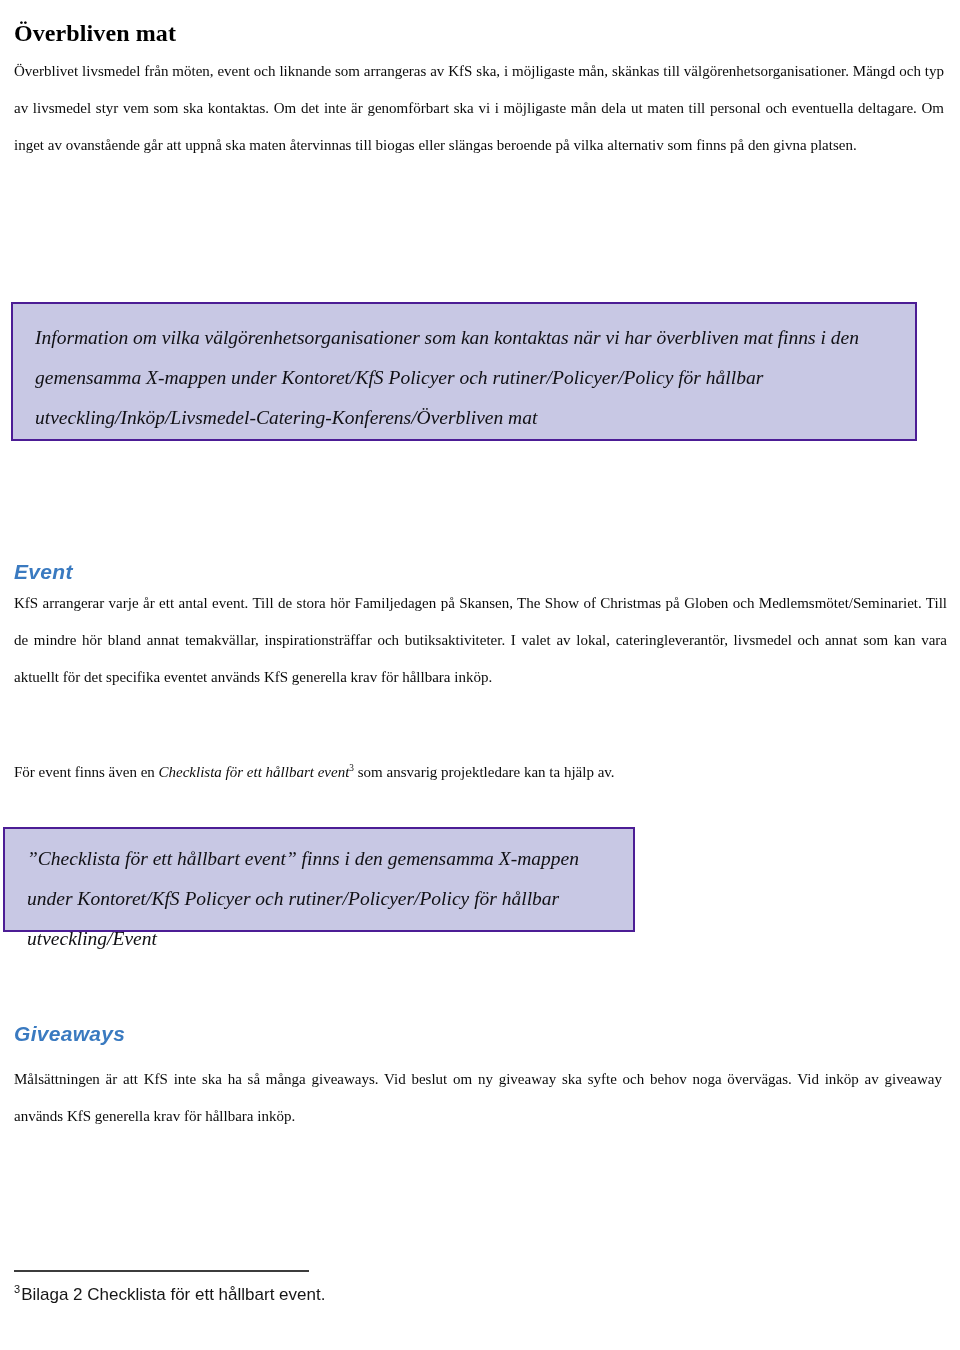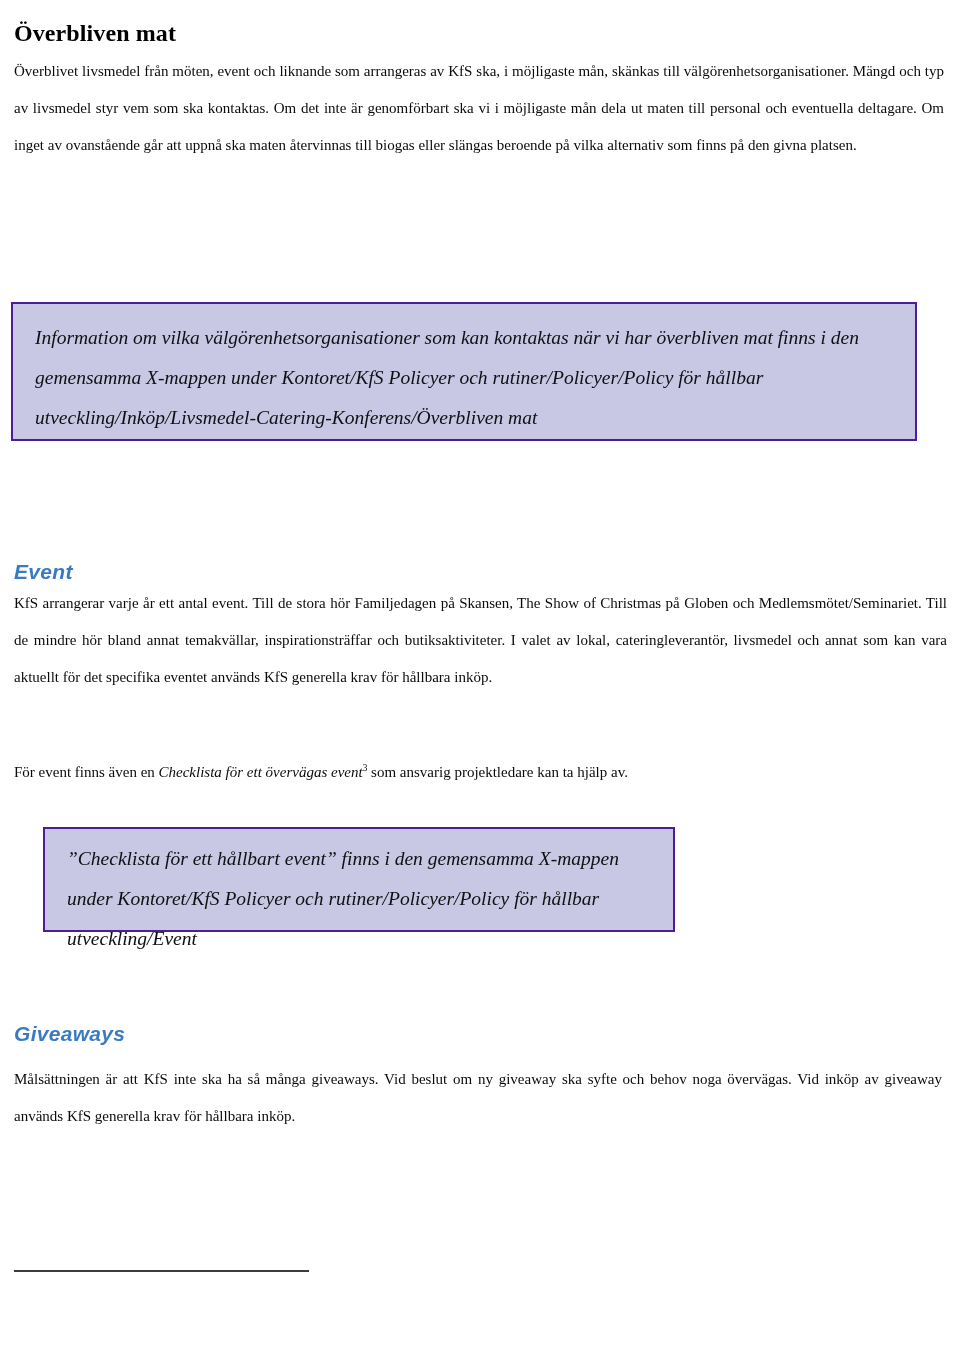--- a/index.html
+++ b/index.html
@@ -99,21 +99,20 @@
     left: 11px;
     top: 302px;
     width: 906px;
     height: 139px;
   }
   .callout-2 {
     left: 3px;
     top: 827px;
     width: 632px;
     height: 105px;
-    margin-left: 40px;
   }
   .callout-2 .callout-inner {
     padding: 10px 18px 10px 22px;
   }
 
   
   .footnote-rule {
     position: absolute;
     left: 14px;
     top: 1270px;
@@ -165,29 +164,32 @@
 
   <div class="callout callout-1">
     <div class="callout-inner">Information om vilka välgörenhetsorganisationer som kan kontaktas när vi har överbliven mat finns i den gemensamma X-mappen under Kontoret/KfS Policyer och rutiner/Policyer/Policy för hållbar utveckling/Inköp/Livsmedel-Catering-Konferens/Överbliven mat</div>
   </div>
 
   <h2 class="section-heading heading-event">Event</h2>
 
   <p class="body-par par-event">KfS arrangerar varje år ett antal event. Till de stora hör Familjedagen på Skansen, The Show of Christmas på Globen och Medlemsmötet/Seminariet. Till de mindre hör bland annat temakvällar, inspirationsträffar och butiksaktiviteter. I valet av lokal, cateringleverantör, livsmedel och annat som kan vara aktuellt för det specifika eventet används KfS generella krav för hållbara inköp.</p>
 
   <p class="body-par par-event-2">
-    <span>För event finns även en </span><em class="it">Checklista för ett övervägas event</em><span class="sup-ref">3</span><span> som ansvarig projektledare kan ta hjälp av.</span>
+    <span>För event finns även en </span><em class="it">Checklista för ett hållbart event</em><span class="sup-ref">3</span><span> som ansvarig projektledare kan ta hjälp av.</span>
   </p>
 
   <div class="callout callout-2">
     <div class="callout-inner">”Checklista för ett hållbart event” finns i den gemensamma X-mappen under Kontoret/KfS Policyer och rutiner/Policyer/Policy för hållbar utveckling/Event</div>
   </div>
 
   <h2 class="section-heading heading-giveaways">Giveaways</h2>
 
   <p class="body-par par-giveaways">Målsättningen är att KfS inte ska ha så många giveaways. Vid beslut om ny giveaway ska syfte och behov noga övervägas.  Vid inköp av giveaway används KfS generella krav för hållbara inköp.</p>
 
   <div class="footnote-rule"></div>
 
+  <div class="footnote">
+    <sup>3</sup><span>Bilaga 2 Checklista för ett hållbart event.</span>
+  </div>
 
   <div class="page-number">14</div>
 
 </div>
 
 </body></html>

